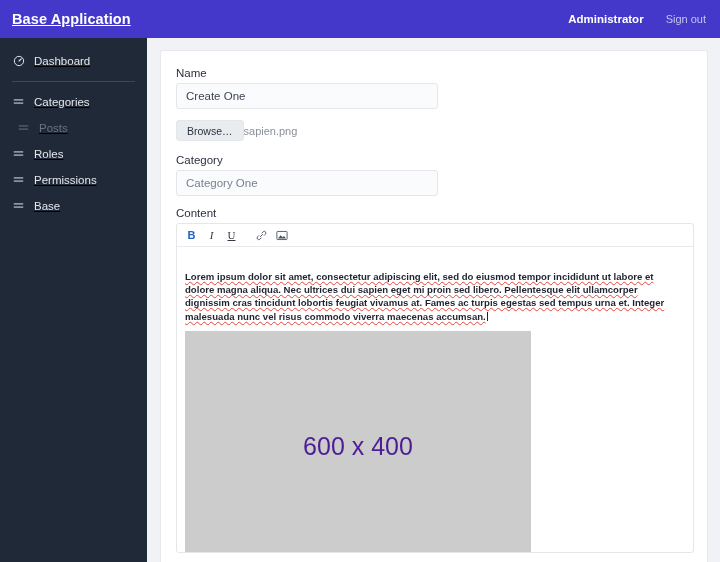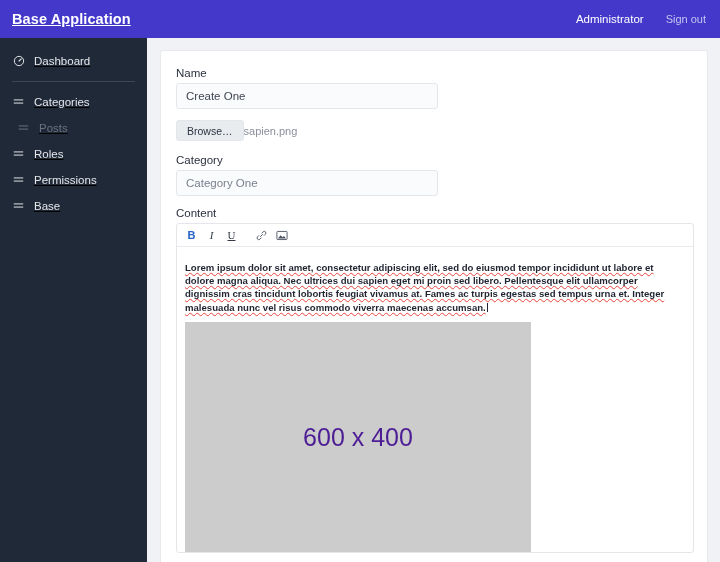--- a/index.html
+++ b/index.html
@@ -35,20 +35,21 @@
   }
   .topbar-right {
     display: flex;
     align-items: center;
     gap: 22px;
   }
   .user-name {
     color: #ffffff;
     font-size: 11.5px;
     white-space: nowrap;
+    font-weight: bold;
   }
   .signout {
     color: #c3c4ef;
     font-size: 11px;
     text-decoration: none;
     white-space: nowrap;
   }
 
   
   .sidebar {
@@ -197,21 +198,21 @@
   .tb-btn.underline { text-decoration: underline; }
   .tb-sep { width: 7px; }
   .tb-btn svg { display: block; }
 
   .editor-body {
     padding: 7px 8px 0 8px;
     height: 305px;
     overflow: hidden;
   }
   .doc-p {
-    margin: 7px 0 8px 0;
+    margin: 16px 0 8px 0;
     font-size: 9.6px;
     line-height: 1.38;
     color: #1f2430;
     text-decoration: underline wavy #e8443a;
     text-decoration-skip-ink: none;
     text-underline-offset: 1px;
   }
   .doc-p.strong { font-weight: bold; }
   .caret {
     display: inline-block;

